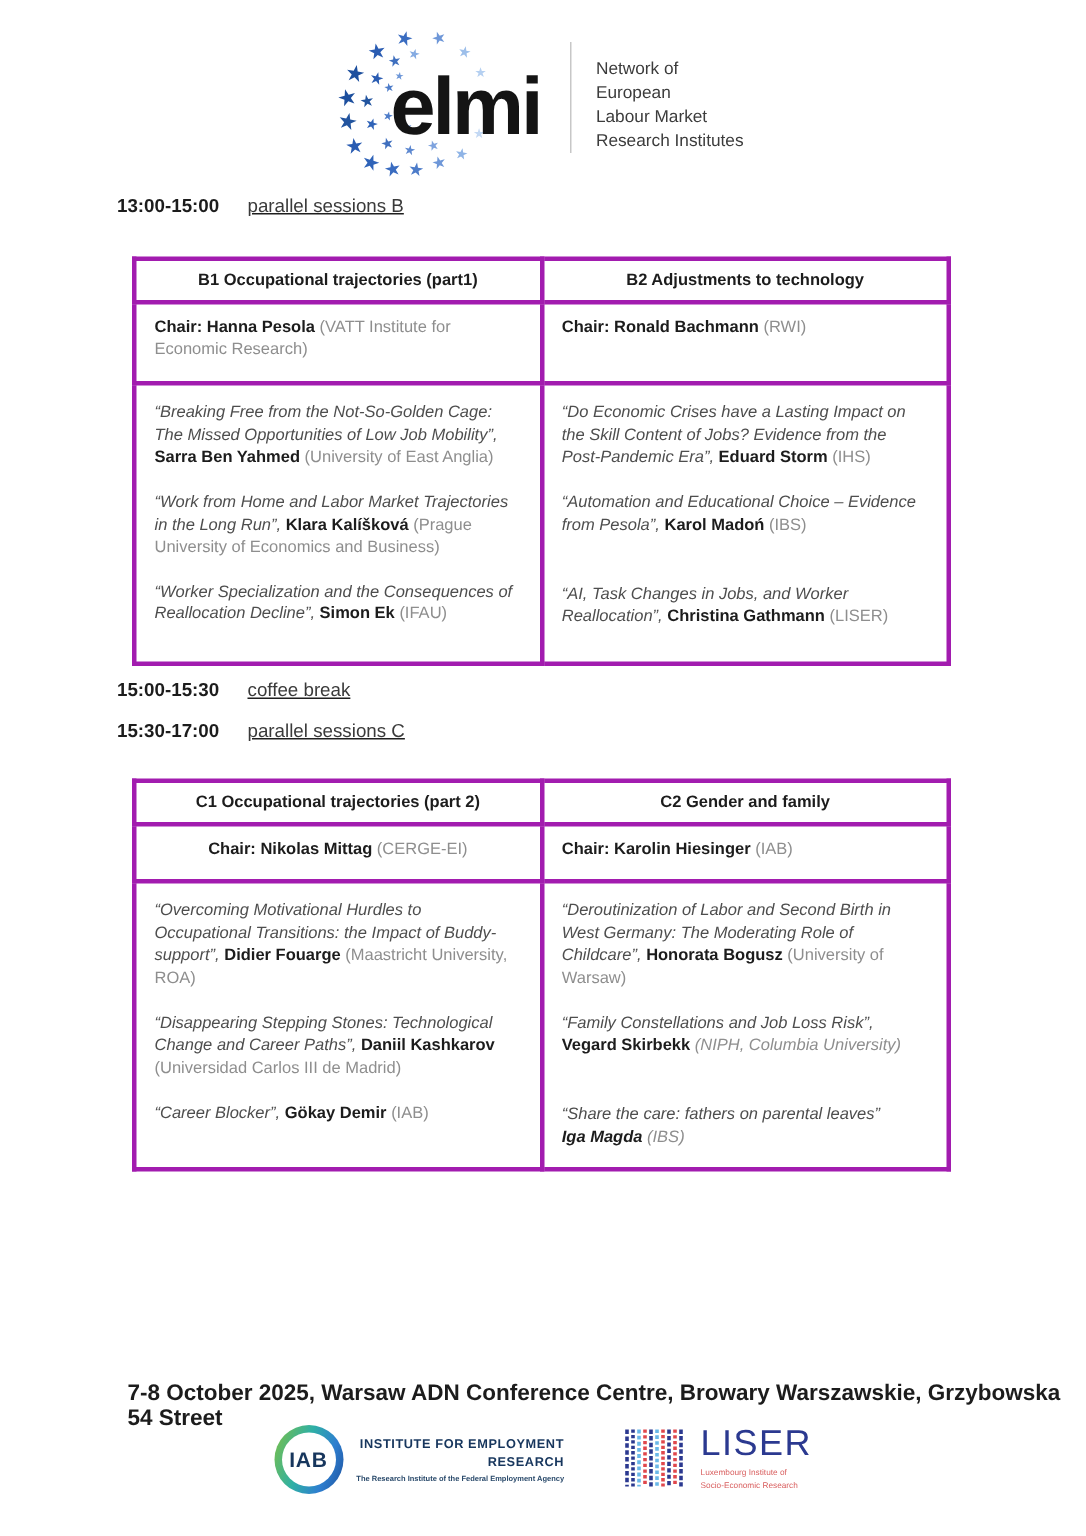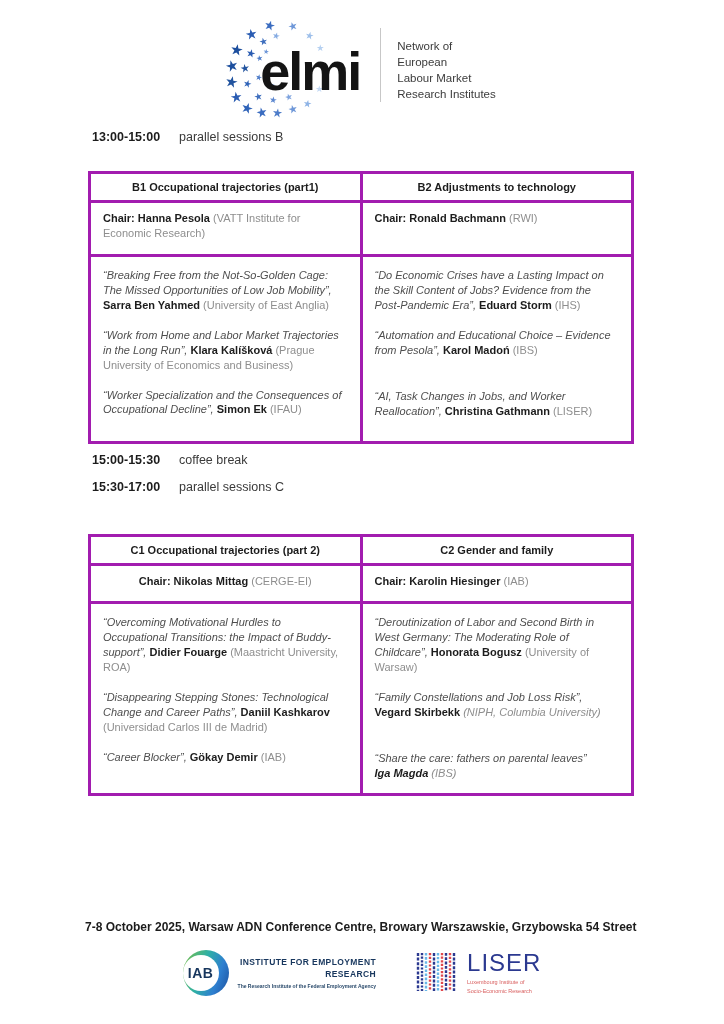--- a/index.html
+++ b/index.html
@@ -14,58 +14,58 @@
            display:flex; justify-content:center; }
   .brand-inner { display:flex; transform:translateX(-8px); }
   .logo-box { position:relative; width:158px; height:102px; }
   .st { position:absolute; font-style:normal; line-height:1; }
   .wordmark { position:absolute; left:24px; top:26px; z-index:2;
               font-size:54px; font-weight:bold; letter-spacing:-2px; color:#141414;margin-left:24px; }
   .brand-divider { width:1px; height:74px; background:#c7c7c7; margin:14px 16px 0 10px; }
   .network { padding-top:24px; font-size:11.5px; line-height:1.4; color:#3c3c3c; }
 
   
-  .time-row { position:absolute; left:92px; font-size:12.5px; }
+  .time-row { position:absolute; left:78px; font-size:12.5px;text-decoration:underline; }
   .time { display:inline-block; width:87px; font-weight:bold; color:#1c1c1c; }
   .tlabel { color:#3a3a3a; }
   #time-b { top:130px; }
   #time-coffee { top:453px; }
   #time-c { top:480px; }
 
   
   table.sess { position:absolute; left:88px; width:546px; border-collapse:collapse;
                table-layout:fixed; background:#fff; }
   #table-b { top:171px; }
-  #table-c { top:519px;margin-top:15px; }
+  #table-c { top:519px; }
   table.sess td { border:3px solid #a21caf; vertical-align:top; font-size:11px; }
   td.hdr { text-align:center; font-weight:bold; color:#1c1c1c; padding:7px 6px; }
   td.chair { padding:8px 12px 12px; line-height:1.4; }
   td.chair.center { text-align:center; }
   td.talks { padding:11px 12px 12px; line-height:1.36; }
   #table-b td.talks { height:187px; }
   #table-c td.talks { height:192px; }
   .chair-name { font-weight:bold; color:#1c1c1c; }
   .aff { color:#8e8e8e; }
   p.talk { margin:0 0 15px 0; }
   p.talk:last-child { margin-bottom:0; }
   p.talk.push { margin-top:31px; }
   .title { font-style:italic; color:#4e4e4e; }
   .speaker { font-weight:bold; color:#1c1c1c; }
   .it { font-style:italic; }
 
   
-  .venue { position:absolute; top:920px; left:85px; font-size:12px;
+  .venue { position:absolute; top:920px; left:85px; font-size:15px;
            font-weight:bold; color:#1c1c1c; }
   .logos { position:absolute; top:950px; left:0; width:100%;
            display:flex; justify-content:center; align-items:center; gap:40px; }
 
   .iab-group { display:flex; align-items:center; gap:9px; }
   .iab-ring { width:46px; height:46px; border-radius:50%; flex:none;
               background:linear-gradient(110deg,#7ec043,#2fb0a5 42%,#2e7fd0 72%,#1d4f9c);
-              display:flex; align-items:center; justify-content:flex-start; }
+              display:flex; align-items:center; justify-content:center; }
   .iab-ring-inner { width:36px; height:36px; border-radius:50%; background:#fff;
               display:flex; align-items:center; justify-content:center;
               font-size:14px; font-weight:bold; color:#17365d; letter-spacing:.5px; }
   .iab-text .nm { font-size:8.5px; font-weight:bold; color:#17365d;
                   letter-spacing:.4px; line-height:1.3;text-align:right; }
   .iab-text .tag { margin-top:3px; font-size:5px; font-weight:bold; color:#2a4a6b; }
 
   .ibs-group { display:flex; align-items:flex-end; gap:8px; }
   .ibs-left { position:relative; padding-top:14px; }
   .ibs-dots { position:absolute; top:0; left:2px; display:flex; align-items:flex-start; gap:9px; }
@@ -158,21 +158,21 @@
         <span class="title">“Breaking Free from the Not-So-Golden Cage: The Missed Opportunities of Low Job Mobility”,</span>
         <span class="speaker">Sarra Ben Yahmed</span>
         <span class="aff">(University of East Anglia)</span>
       </p>
       <p class="talk">
         <span class="title">“Work from Home and Labor Market Trajectories in the Long Run”,</span>
         <span class="speaker">Klara Kalíšková</span>
         <span class="aff">(Prague University of Economics and Business)</span>
       </p>
       <p class="talk">
-        <span class="title">“Worker Specialization and the Consequences of Occupational Decline”,</span>
+        <span class="title">“Worker Specialization and the Consequences of Reallocation Decline”,</span>
         <span class="speaker">Simon Ek</span>
         <span class="aff">(IFAU)</span>
       </p>
     </td>
     <td class="talks">
       <p class="talk">
         <span class="title">“Do Economic Crises have a Lasting Impact on the Skill Content of Jobs? Evidence from the Post-Pandemic Era”,</span>
         <span class="speaker">Eduard Storm</span>
         <span class="aff">(IHS)</span>
       </p>

